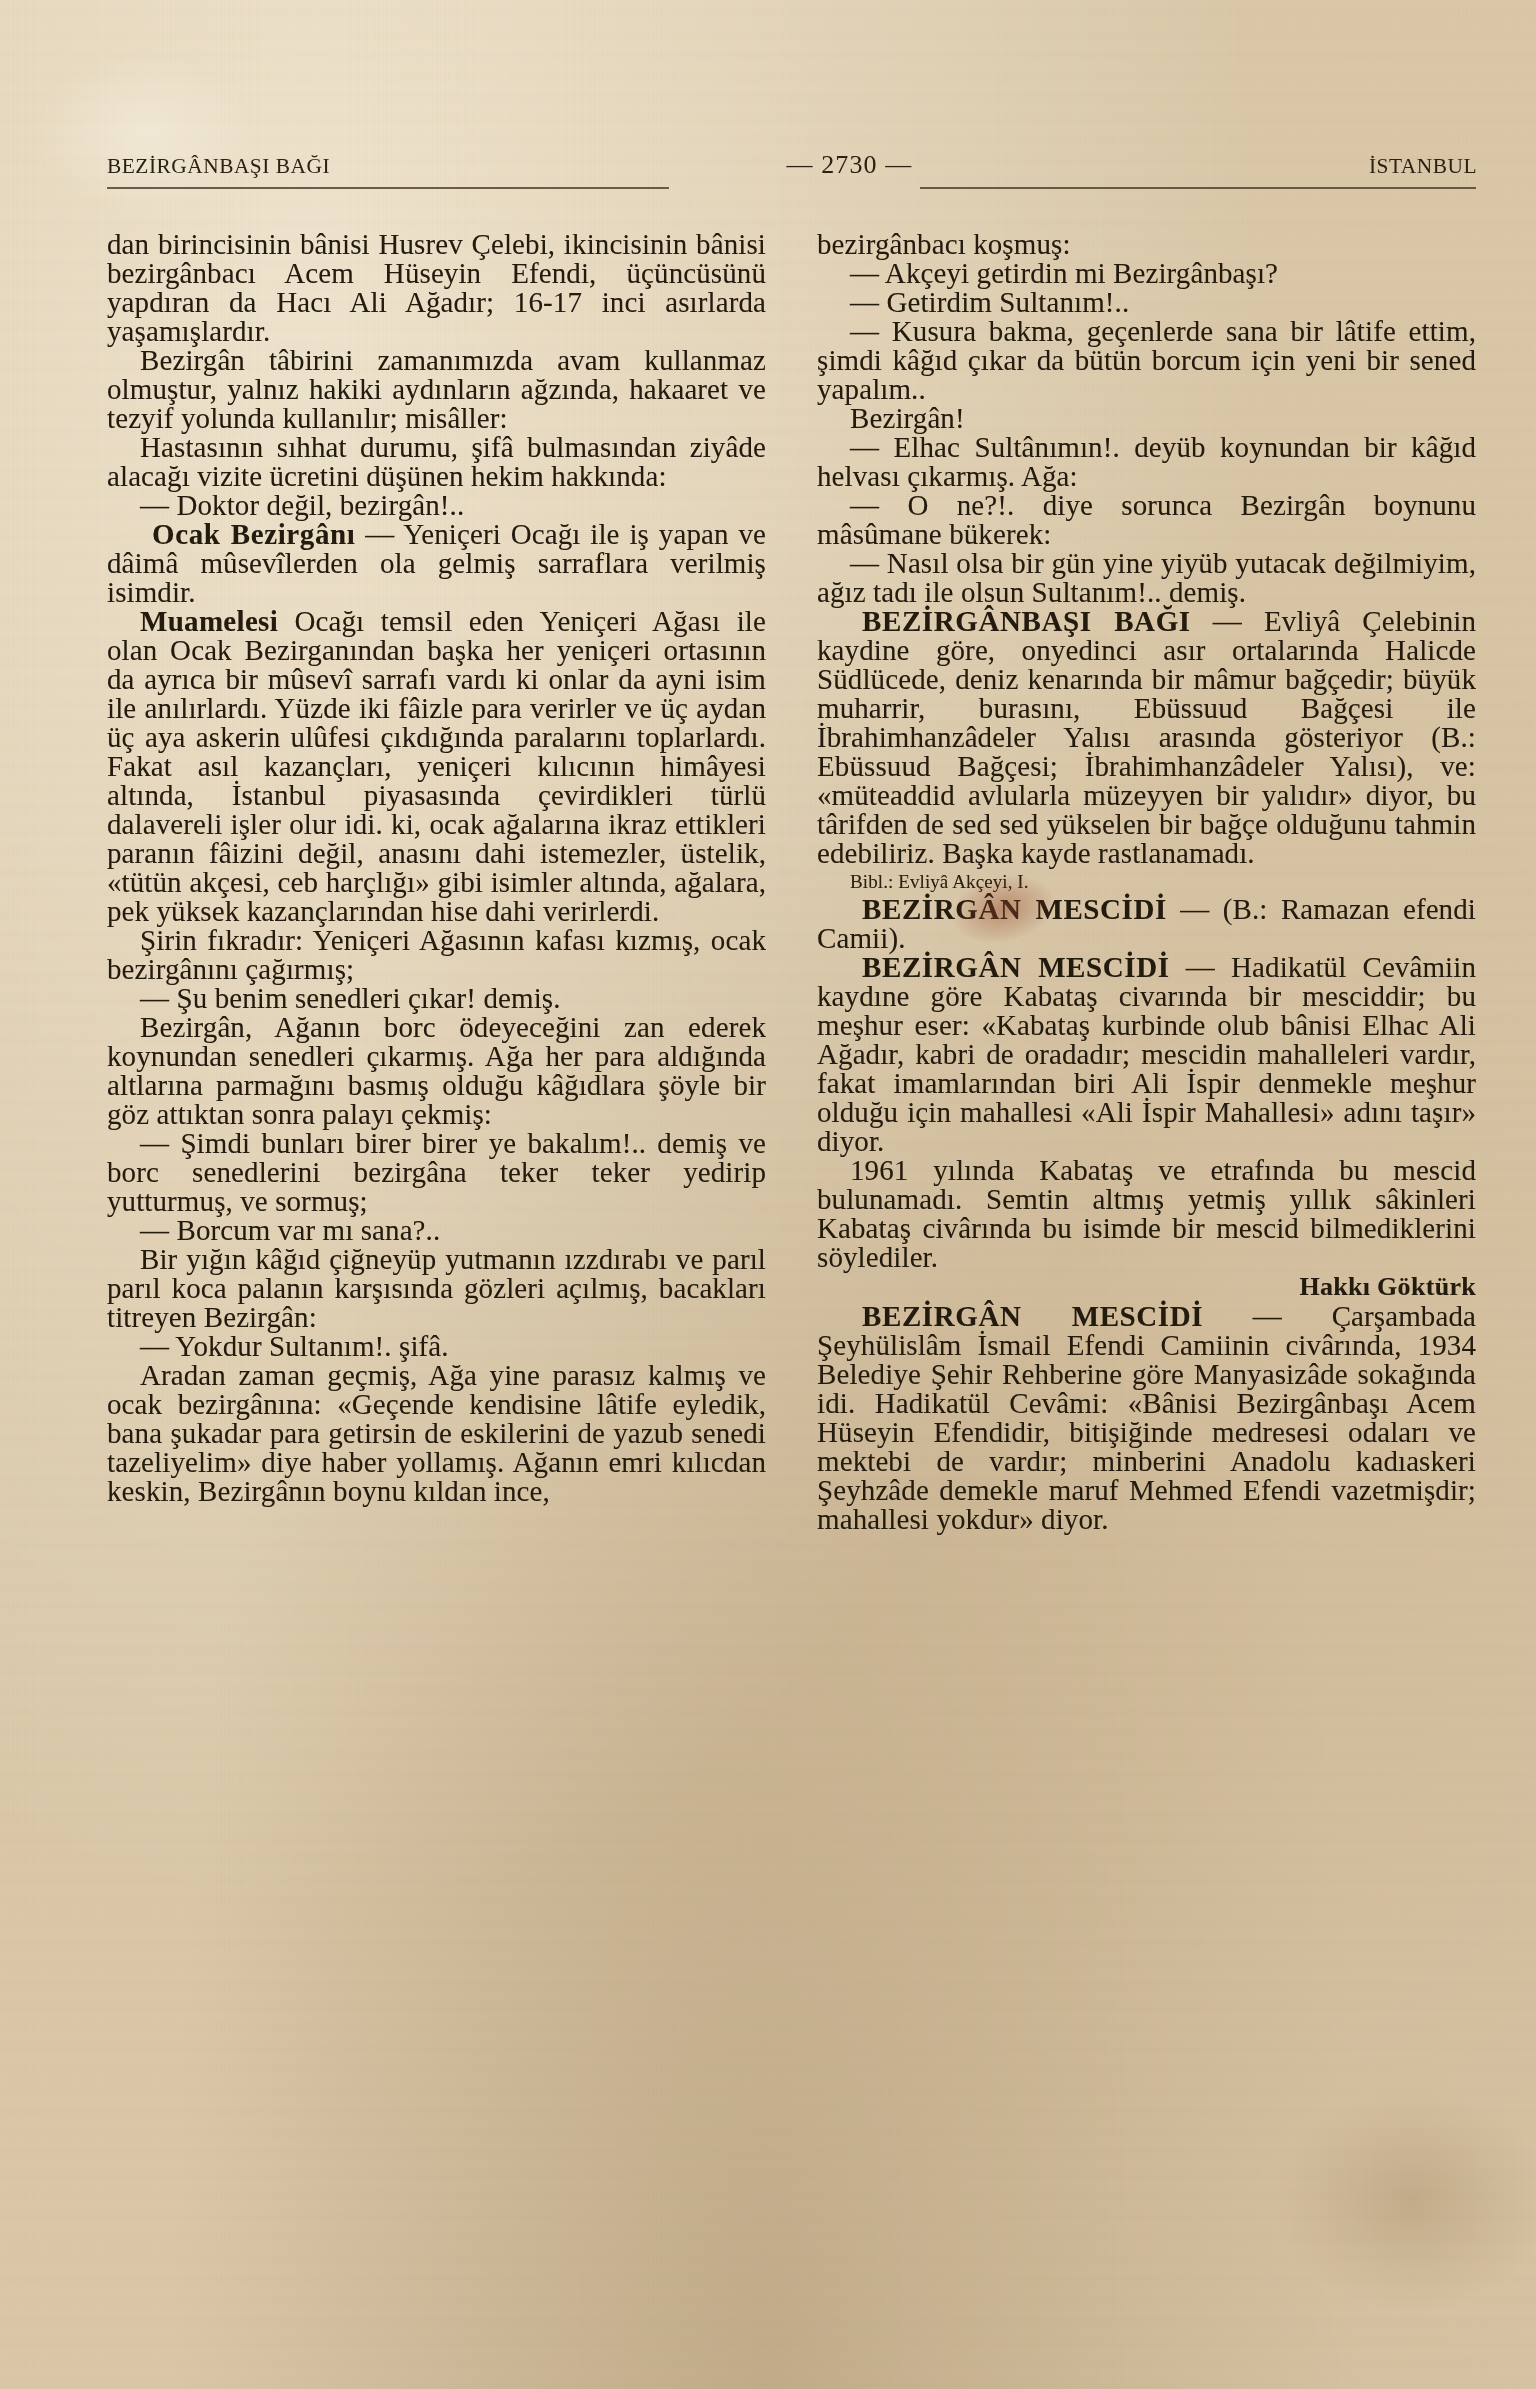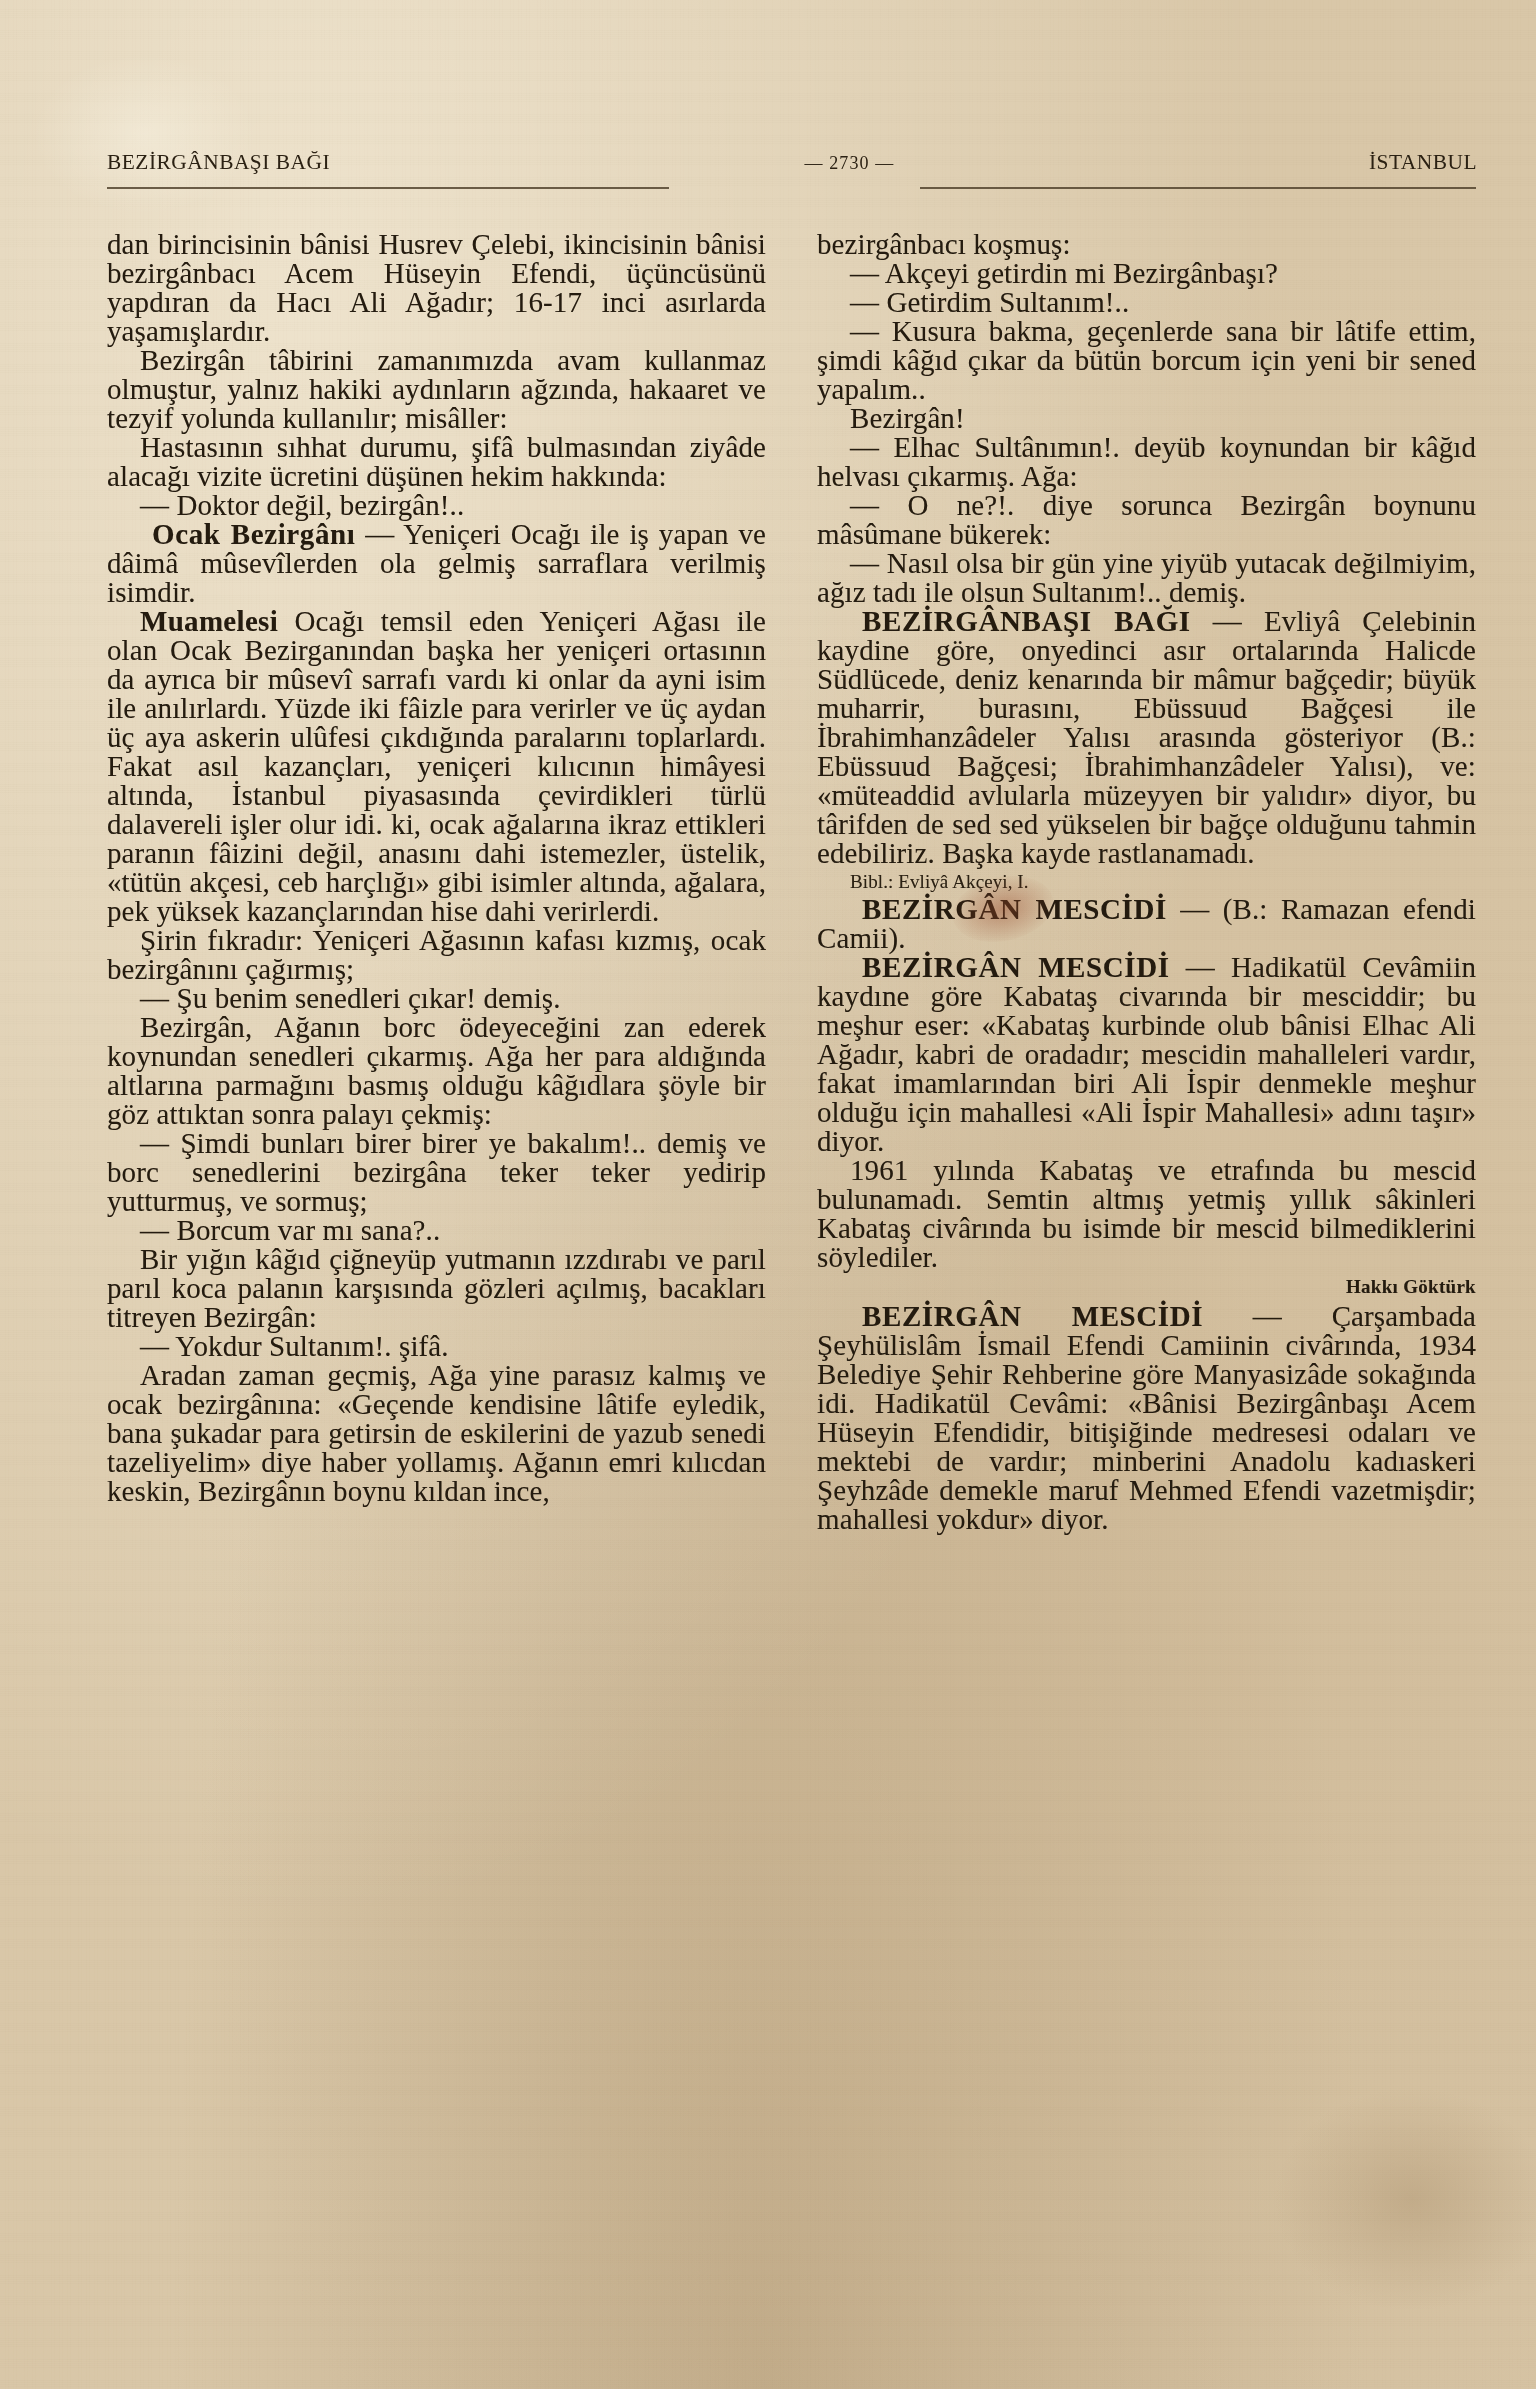--- a/index.html
+++ b/index.html
@@ -63,21 +63,21 @@
     justify-content: space-between;
     font-size: 21.4px;
     letter-spacing: 0.5px;
     color: #2b2113;
   }
   .header .hdr-left, .header .hdr-right {
     font-family: "Liberation Serif", serif;
     font-weight: 400;
   }
   .header .hdr-center {
-    font-size: 18px;
+    font-size: 26px;
     letter-spacing: 1.1px;
   }
   .rule-left {
     position: absolute;
     left: 107px;
     top: 187px;
     width: 562px;
     height: 1.6px;
     background: #4a3b26;
     opacity: 0.8;
@@ -129,21 +129,21 @@
   }
   .bibl {
     font-size: 19px;
     line-height: 27px;
     text-indent: 33px;
     color: #2b2113;
   }
   .byline {
     text-align: right;
     font-weight: 700;
-    font-size: 19px;
+    font-size: 26px;
     line-height: 30px;
     letter-spacing: 0.3px;
     color: #241b0f;
   }
   
   .col p { text-shadow: 0 0 0.3px rgba(40,28,14,0.25); }
 </style>
 </head>
 <body>
 

